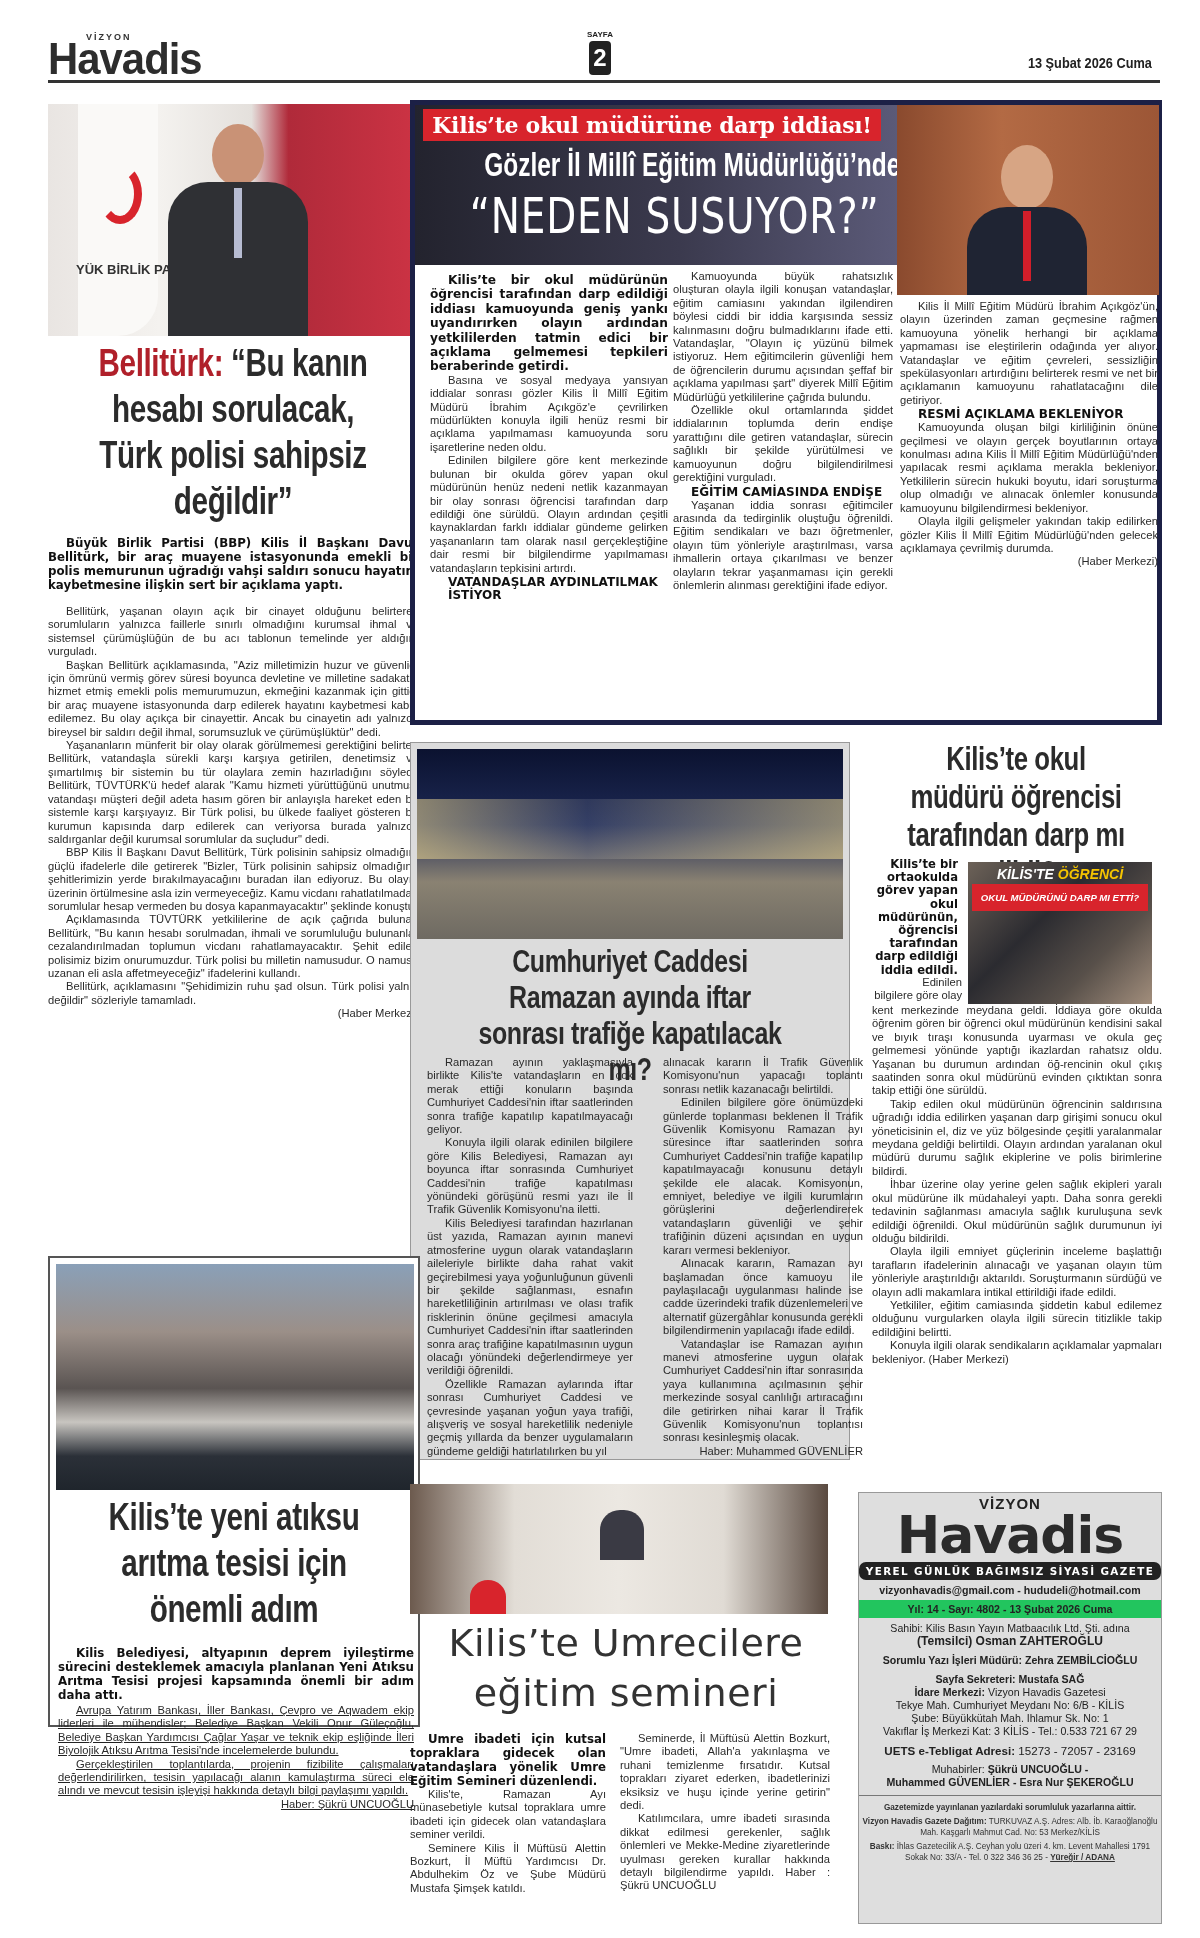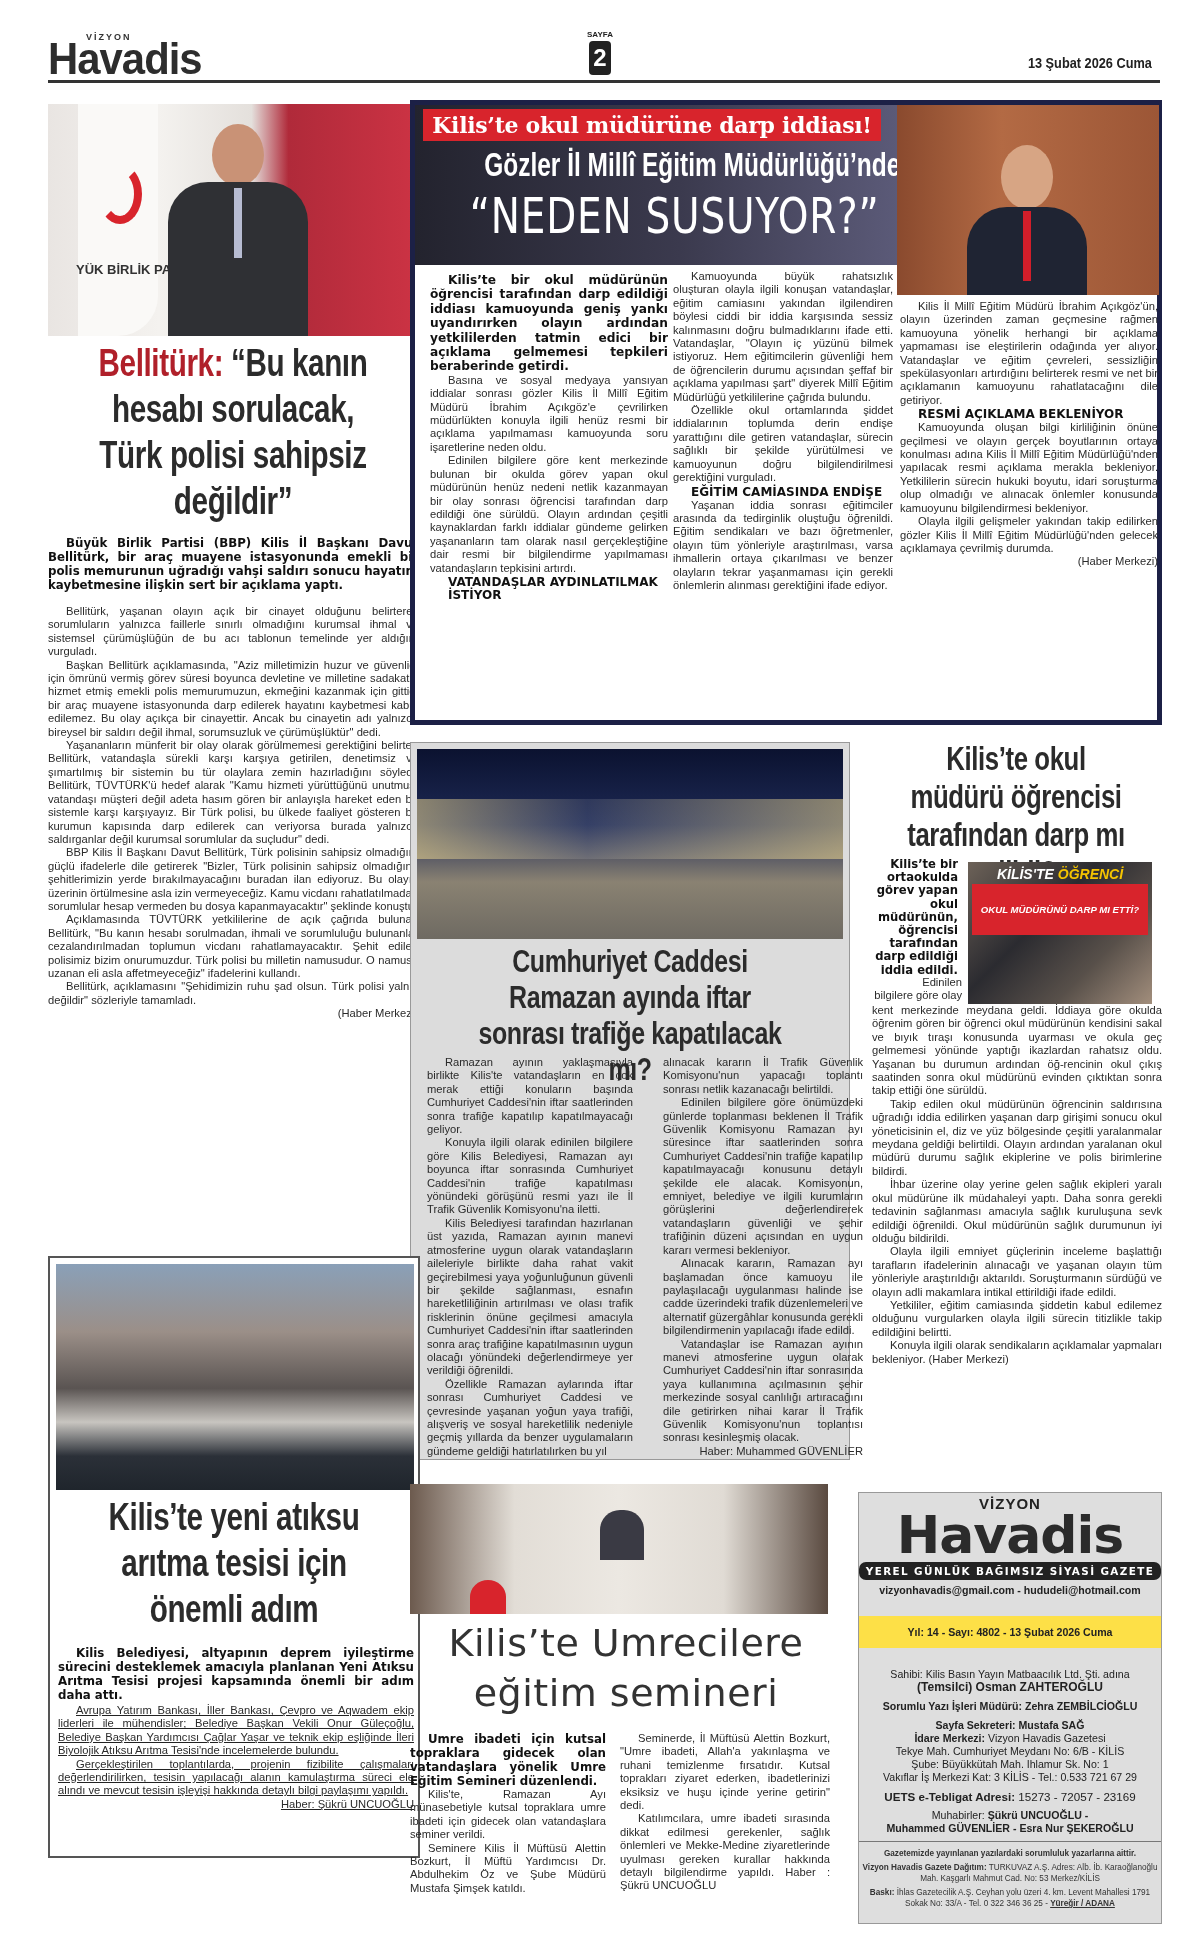--- a/index.html
+++ b/index.html
@@ -54,40 +54,40 @@
   #street-col1 { left: 16px; top: 313px; width: 206px; }
   #street-col2 { left: 240px; top: 313px; width: 200px; margin-left: 12px; }
 
   
   #darp-title { left: 868px; top: 740px; width: 296px; font-size: 33px; line-height: 38px; }
   #darp-lead { left: 872px; top: 858px; width: 86px; }
   #darp-lead .lead { text-indent: 0; text-align: right; font-size: 11.6px; line-height: 13.2px; }
   #darp-photo { left: 968px; top: 862px; width: 184px; height: 142px; background: linear-gradient(135deg,#6d6258,#2b2b30 40%,#58504a 70%,#a28e7c); }
   #darp-badge1 { position:absolute; left: 10px; top: 4px; width: 164px; color:#f5c400; font-weight:bold; font-style:italic; font-size:14px; text-align:center; }
   #darp-badge1 span { color:#fff; }
-  #darp-badge2 { position:absolute; left: 4px; top: 22px; width: 176px; background:#d8242c; color:#fff; font-weight:bold; font-style:italic; font-size:9.6px; text-align:center; padding:20px 0; }
+  #darp-badge2 { position:absolute; left: 4px; top: 22px; width: 176px; background:#d8242c; color:#fff; font-weight:bold; font-style:italic; font-size:9.6px; text-align:center; padding:8px 0; }
   #darp-cont1 { left: 872px; top: 976px; width: 90px; }
   #darp-body { left: 872px; top: 1004px; width: 290px; }
 
   
   #colophon { left: 858px; top: 1492px; width: 304px; height: 432px; background:#dedede; border:1px solid #999; text-align:center; }
   #colophon .vz { font-size: 15px; font-weight:bold; letter-spacing: 1px; color:#222; margin-top: 2px; }
   #colophon .hv { font-family: "DejaVu Sans", sans-serif; font-size: 52px; font-weight: bold; color:#2b2b2b; line-height: 46px; letter-spacing: -1px; }
   #colophon .band { background:#222; color:#fff; font-family:"DejaVu Sans",sans-serif; font-weight:bold; font-size: 10.4px; letter-spacing: 1.4px; padding: 3px 0; margin-top: 4px; border-radius: 7px; }
   #colophon .mail { font-size: 10.6px; font-weight:bold; color:#222; margin-top: 4px; }
-  #colophon .issue { background:#fde047; font-size: 10.6px; font-weight:bold; margin: 20px 0; padding: 10px 0; }
+  #colophon .issue { background:#22c55e; font-size: 10.6px; font-weight:bold; margin: 4px 0; padding: 3px 0; }
   #colophon .line { font-size: 10.6px; line-height: 13px; color:#222; }
   #colophon .b { font-weight:bold; }
   #colophon .gap { height: 6px; }
   #colophon .rule { height: 1px; background:#777; margin: 6px 0; }
   #colophon .small { font-size: 8.2px; line-height: 11px; color:#333; }
   #colophon .u { text-decoration: underline; font-weight:bold; }
 
   
-  #water-box { left: 48px; top: 1256px; width: 372px; height: 602px; border: 2px solid #555; background:#fff; }
+  #water-box { left: 48px; top: 1256px; width: 372px; height: 471px; border: 2px solid #555; background:#fff; }
   #water-photo { left: 6px; top: 6px; width: 358px; height: 226px; background: linear-gradient(180deg,#8aa0b8 0%,#9b8f88 30%,#5a5452 55%,#c8c5c0 70%,#2b3038 85%,#1f252c 100%); }
   #water-title { left: 2px; top: 236px; width: 364px; font-size: 38px; line-height: 46px; }
   #water-lead { left: 8px; top: 388px; width: 356px; }
   #water-body { left: 8px; top: 446px; width: 356px; text-decoration: underline; }
 
   
   #umre-photo { left: 410px; top: 1484px; width: 418px; height: 130px; background: linear-gradient(90deg,#6c5a4e 0,#e2ddd6 25%,#ece8e2 50%,#e0dbd4 75%,#5a4a40 100%); }
   #umre-title { left: 406px; top: 1618px; width: 440px; font-family:"DejaVu Sans",sans-serif; font-size: 38px; line-height: 50px; color:#333; text-align:center; letter-spacing: 0.5px; }
   #umre-col1 { left: 410px; top: 1732px; width: 196px; }
   #umre-col2 { left: 620px; top: 1732px; width: 210px; }

